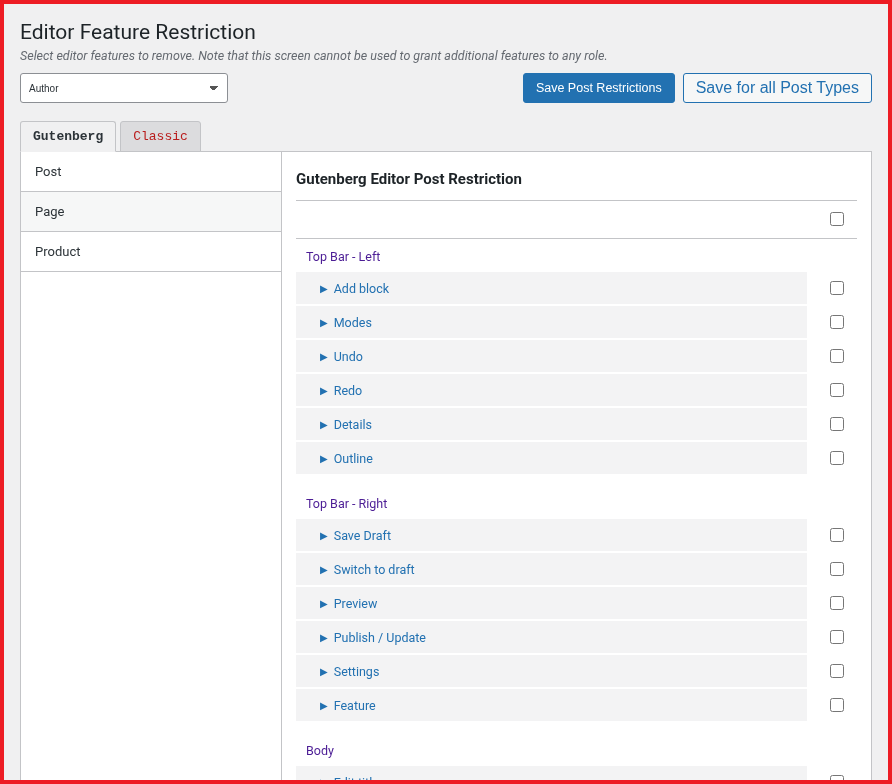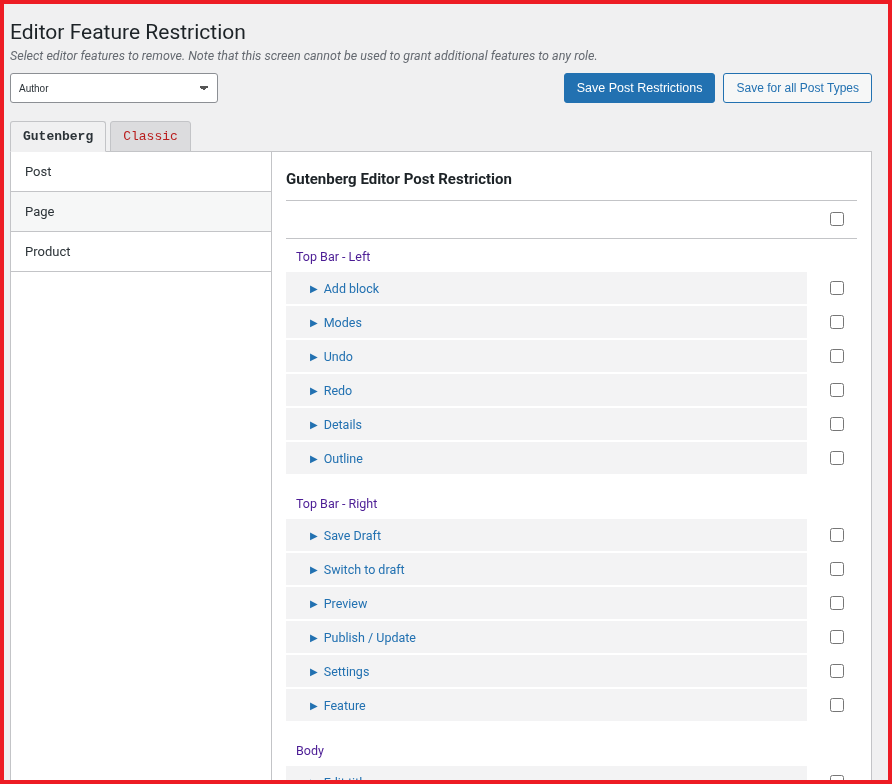--- a/index.html
+++ b/index.html
@@ -13,21 +13,21 @@
   }
   .frame {
     border: 4px solid #ed1c24;
     box-sizing: border-box;
     width: 892px;
     height: 784px;
     overflow: hidden;
     background: #f0f0f1;
   }
   .inner {
-    padding: 10px 16px 0 6px;
+    padding: 10px 16px 0 16px;
     height: 100%;
     box-sizing: border-box;
     overflow: hidden;
   }
   h1.page-title {
     font-size: 21px;
     font-weight: 400;
     margin: 6px 0 4px 0;
     color: #1d2327;
   }
@@ -70,21 +70,21 @@
     font-size: 12.5px;
     cursor: pointer;
   }
   .btn-secondary {
     background: #f6f7f7;
     color: #2271b1;
     border: 1px solid #2271b1;
     border-radius: 3px;
     padding: 0 12px;
     height: 30px;
-    font-size: 12px;
+    font-size: 16px;
     cursor: pointer;
   }
   .buttons {
     display: flex;
     gap: 8px;
   }
   
   .tabs {
     display: flex;
     margin: 0;

